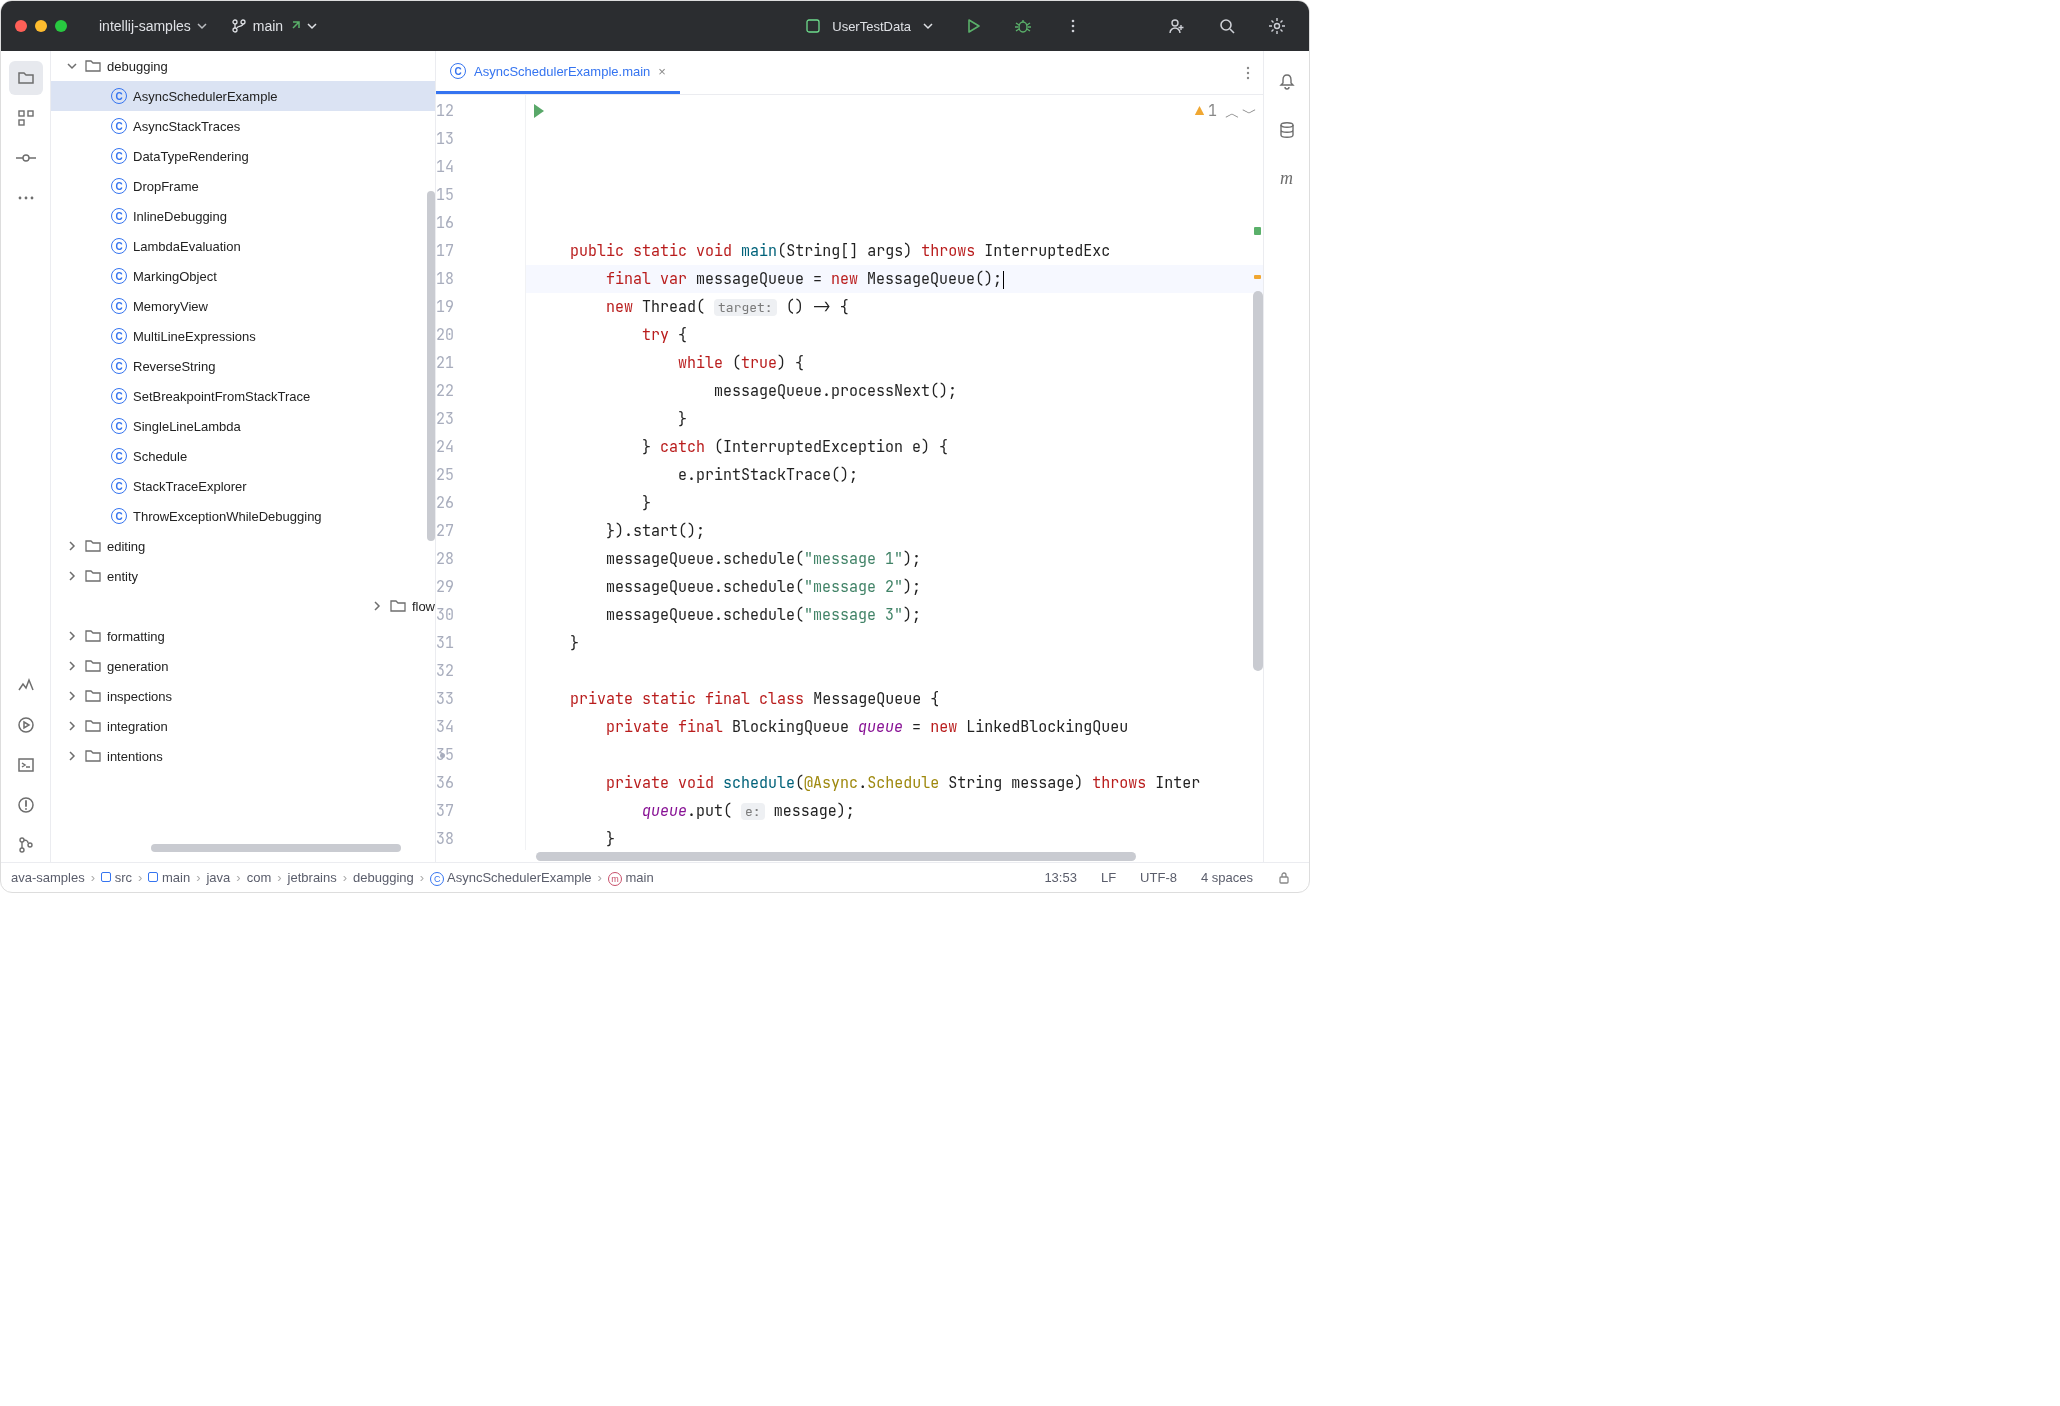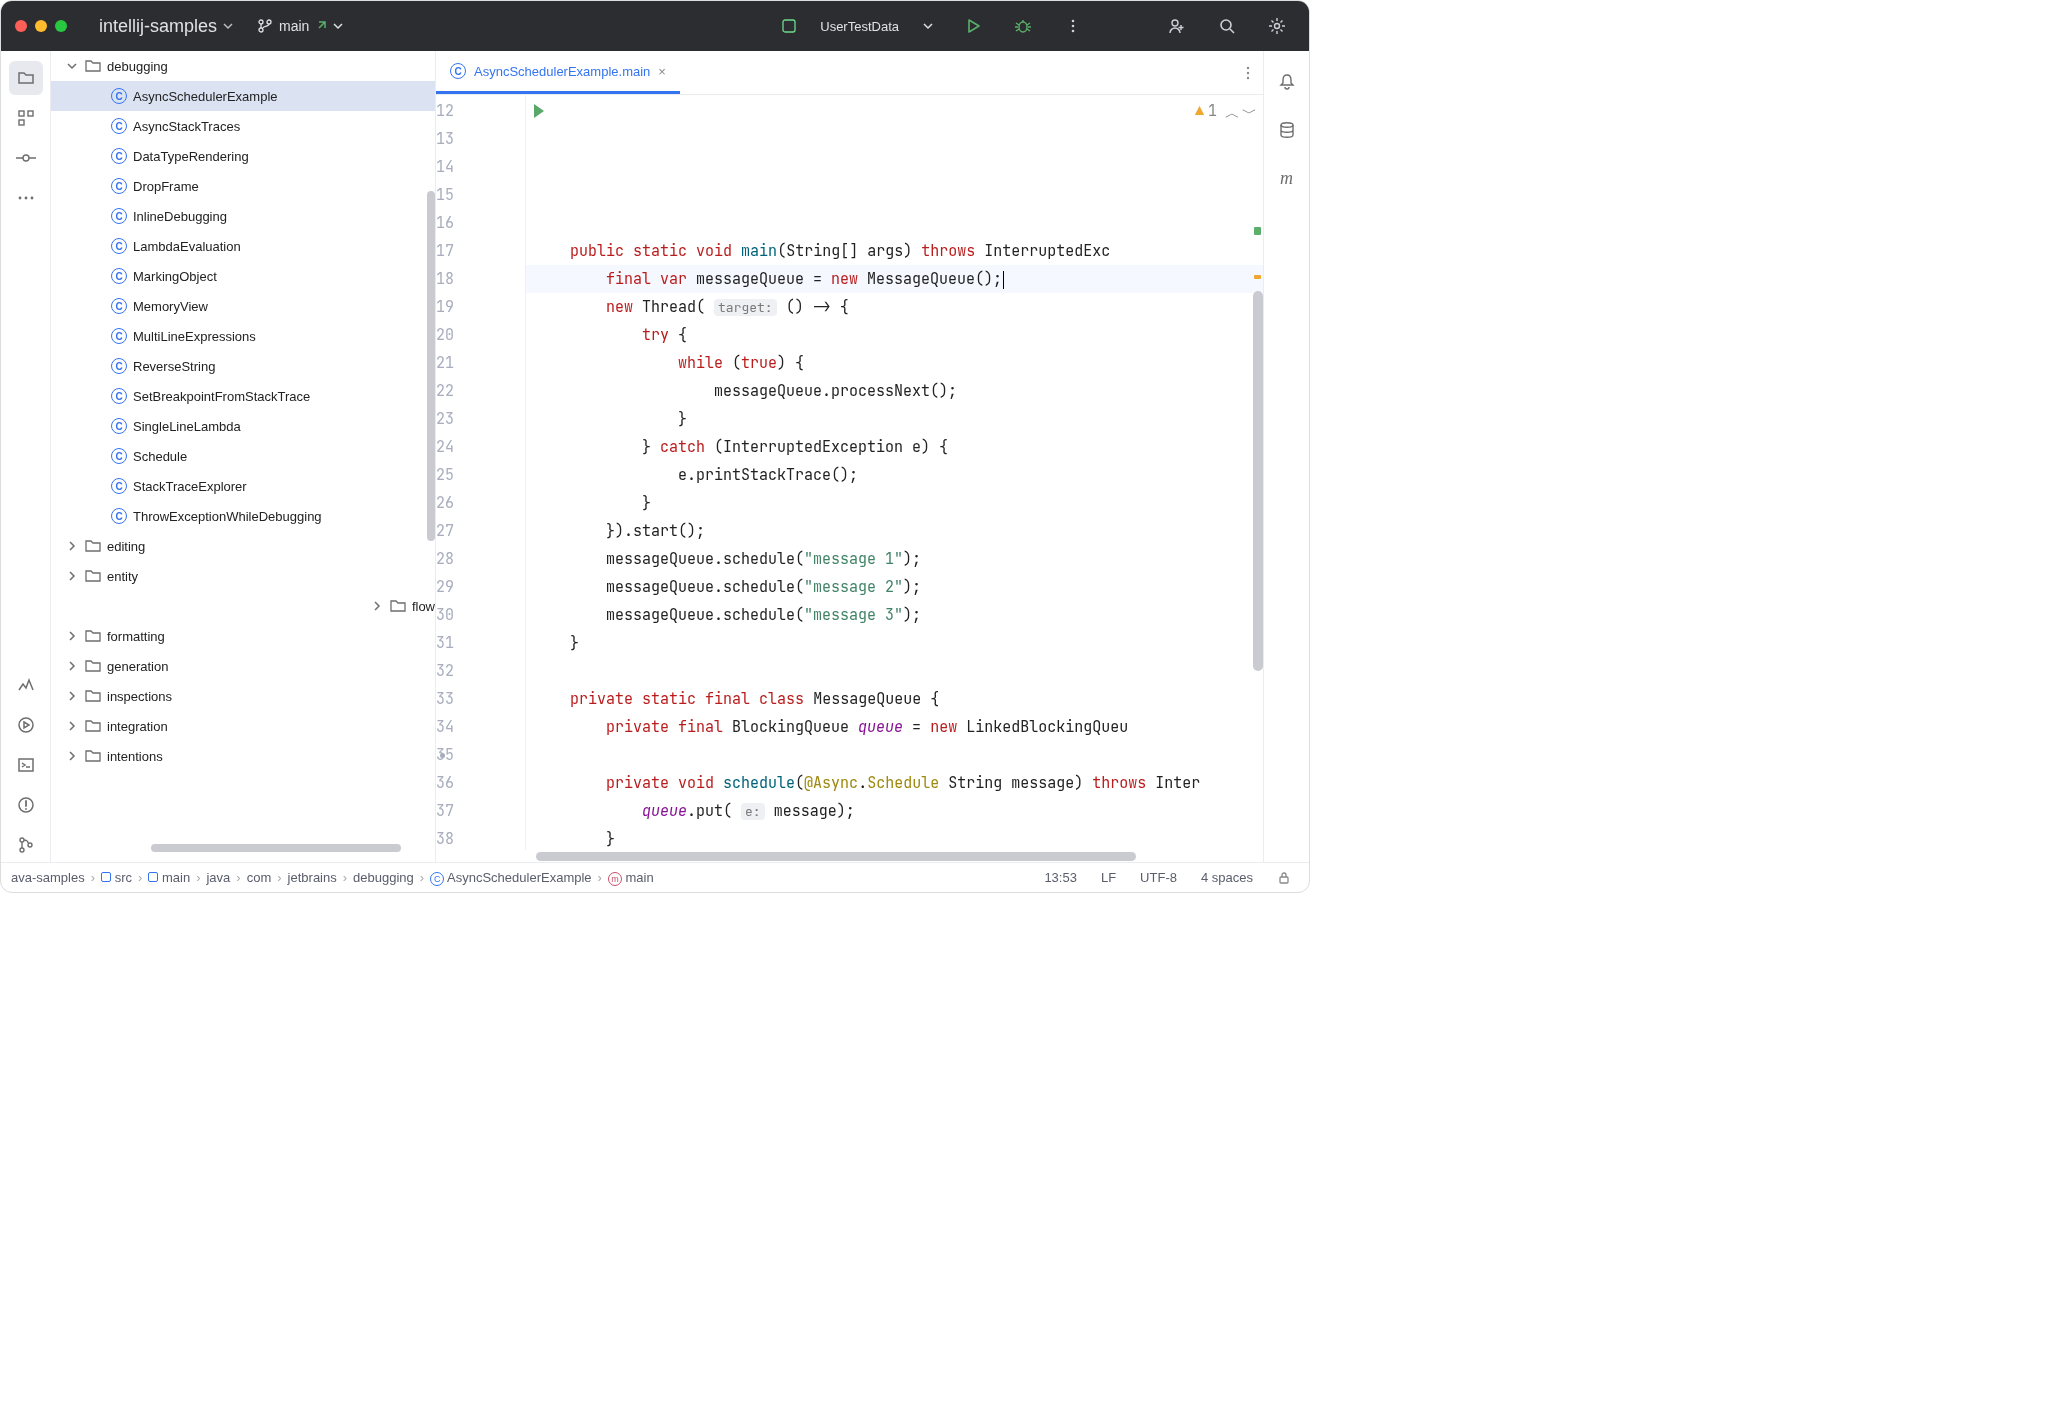--- a/index.html
+++ b/index.html
@@ -3,25 +3,25 @@
 <meta charset="utf-8">
 <style>
 * { margin:0; padding:0; box-sizing:border-box; }
 body { font-family:-apple-system,BlinkMacSystemFont,"Segoe UI",sans-serif; font-size:13px; background:#fff; color:#222; overflow:hidden; width:1310px; height:893px; border-radius:12px; border:1px solid #ddd; }
 
 
 .titlebar { height:50px; background:#2b2d30; display:flex; align-items:center; padding:0 14px; color:#dfe1e5; gap:14px; }
 .traffic { display:flex; gap:8px; }
 .traffic .dot { width:12px; height:12px; border-radius:50%; }
 .dot.red{background:#ff5f57;} .dot.yellow{background:#febc2e;} .dot.green{background:#28c840;}
-.proj-chip { display:flex; align-items:center; gap:6px; padding:0 10px; margin-left:8px; color:#dfe1e5; font-size:18px;}
+.proj-chip { display:flex; align-items:center; gap:6px; padding:0 10px; margin-left:8px; color:#dfe1e5; font-size:14px;}
 .proj-chip svg{opacity:.8;}
 .branch-chip { display:flex; align-items:center; gap:6px; color:#dfe1e5; font-size:14px;}
 .tb-spacer{flex:1;}
-.runcfg{display:flex;align-items:center;gap:24px;padding:4px 8px;border-radius:6px;}
+.runcfg{display:flex;align-items:center;gap:12px;padding:4px 8px;border-radius:6px;}
 .tb-icon{width:36px;height:36px;display:flex;align-items:center;justify-content:center;border-radius:6px;color:#ced0d6;}
 .tb-icon.run{color:#5ab06a;}
 .tb-icon.bug{color:#5ab06a;}
 
 
 .body { display:flex; height:calc(100% - 50px - 30px); }
 .leftrail { width:50px; background:#fff; border-right:1px solid #ebecf0; display:flex; flex-direction:column; align-items:center; padding-top:10px; gap:6px;}
 .rail-icon{width:34px;height:34px;display:flex;align-items:center;justify-content:center;border-radius:6px;color:#6e6e6e;}
 .rail-icon.active{background:#e7e9ee;}
 .rail-spacer{flex:1;}

